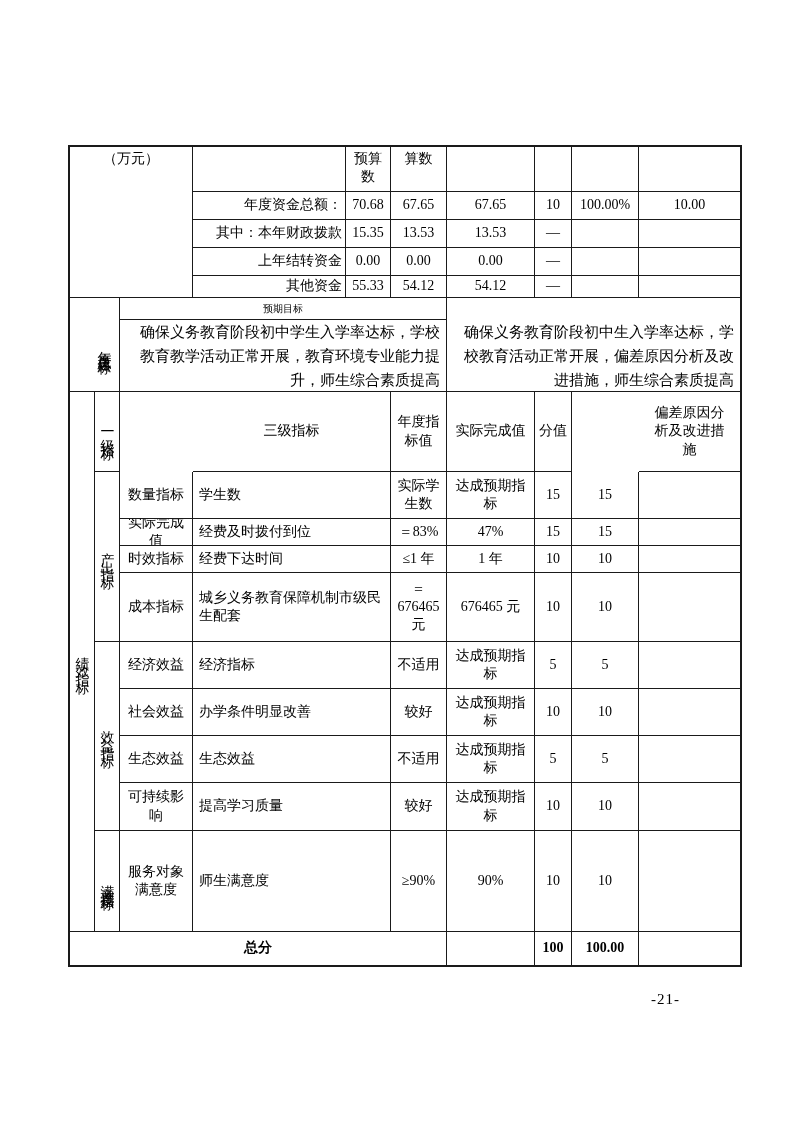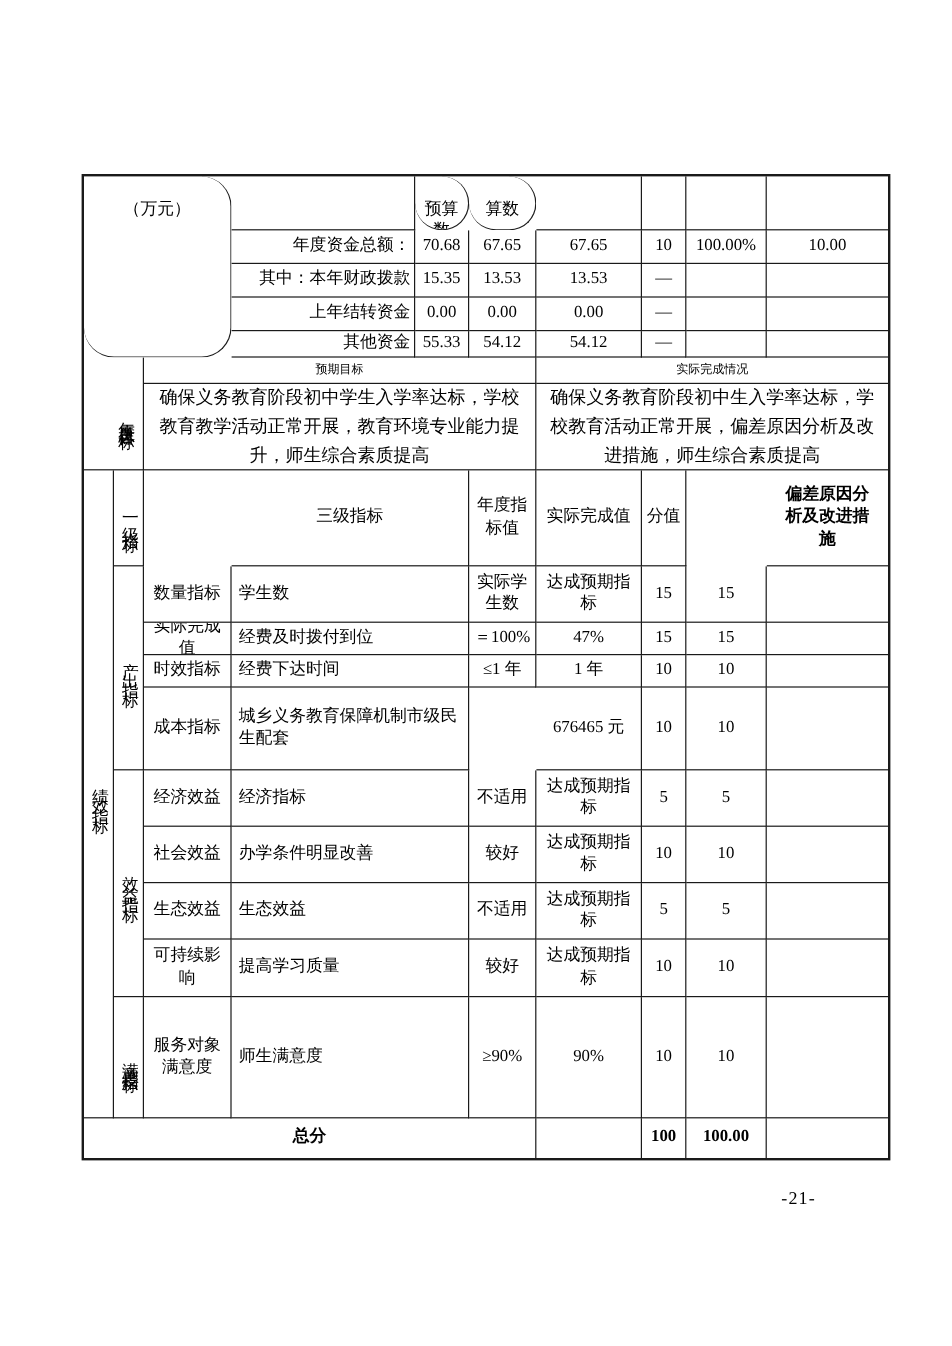--- a/index.html
+++ b/index.html
@@ -15,35 +15,35 @@
     border:2px solid #1a1a1a;box-sizing:content-box;background:#fff;
   }
   .c{
     border-right:1px solid #1a1a1a;border-bottom:1px solid #1a1a1a;
     display:flex;align-items:center;justify-content:center;
     text-align:center;font-size:14px;line-height:1.3;
     padding:1px 2px;box-sizing:border-box;overflow:hidden;min-width:0;min-height:0;
   }
   .nr{border-right:none;}
   .nb{border-bottom:none;}
-  .top{align-items:flex-start;padding-top:19px;border-radius:25px;}
+  .top{align-items:flex-start;padding-top:3px;}
   .r{justify-content:flex-end;text-align:right;padding-right:3px;}
   .l{justify-content:flex-start;text-align:left;padding-left:6px;}
   .b{font-weight:bold;}
   .v{writing-mode:vertical-rl;letter-spacing:8px;}
   .v4{writing-mode:vertical-rl;letter-spacing:4px;}
   .v3{writing-mode:vertical-rl;letter-spacing:3px;}
   .goalcell{position:relative;overflow:visible;}
   .goalv{
     position:absolute;top:5px;right:5px;height:85px;
     writing-mode:vertical-rl;letter-spacing:2px;line-height:19px;font-size:14px;
   }
   .fs15{font-size:10px;}
-  .gtext{font-size:15px;line-height:24px;padding:0 6px;}
-  .hdr-dev{padding:2px 12px;font-weight:bold;}
+  .gtext{font-size:15px;line-height:24px;padding:0 6px;text-align:right;}
+  .hdr-dev{padding:2px 12px;}
   .aw{padding:1px 8px;}
   #page-number{position:absolute;left:651px;top:991px;font-size:15px;letter-spacing:1px;}
 </style>
 </head>
 <body>
 
 <div id="perf-table">
 
   <div class="c top" style="grid-column:1/4;grid-row:1/6">（万元）</div>
   <div class="c" style="grid-column:4/5;grid-row:1/2"></div>
@@ -83,21 +83,20 @@
   <div class="c" style="grid-column:6/7;grid-row:5/6">54.12</div>
   <div class="c" style="grid-column:7/8;grid-row:5/6">54.12</div>
   <div class="c" style="grid-column:8/9;grid-row:5/6">—</div>
   <div class="c" style="grid-column:9/10;grid-row:5/6"></div>
   <div class="c nr" style="grid-column:10/11;grid-row:5/6"></div>
 
   <div class="c goalcell" style="grid-column:1/3;grid-row:6/8">
     <div class="goalv">年度总体目标</div>
   </div>
   <div class="c fs15" style="grid-column:3/7;grid-row:6/7">预期目标</div>
-  <div class="c fs15 nr" style="grid-column:7/11;grid-row:6/7">实际完成情况</div>
   <div class="c gtext" style="grid-column:3/7;grid-row:7/8">确保义务教育阶段初中学生入学率达标，学校教育教学活动正常开展，教育环境专业能力提升，师生综合素质提高</div>
   <div class="c gtext nr" style="grid-column:7/11;grid-row:7/8">确保义务教育阶段初中生入学率达标，学校教育活动正常开展，偏差原因分析及改进措施，师生综合素质提高</div>
 
   <div class="c v" style="grid-column:1/2;grid-row:8/18">绩效指标</div>
 
   <div class="c v4" style="grid-column:2/3;grid-row:8/9">一级指标</div>
   <div class="c" style="grid-column:4/6;grid-row:8/9">三级指标</div>
   <div class="c" style="grid-column:6/7;grid-row:8/9">年度指标值</div>
   <div class="c" style="grid-column:7/8;grid-row:8/9">实际完成值</div>
   <div class="c" style="grid-column:8/9;grid-row:8/9">分值</div>
@@ -110,36 +109,37 @@
   <div class="c" style="grid-column:3/4;grid-row:9/10">数量指标</div>
   <div class="c l" style="grid-column:4/6;grid-row:9/10">学生数</div>
   <div class="c" style="grid-column:6/7;grid-row:9/10">实际学生数</div>
   <div class="c aw" style="grid-column:7/8;grid-row:9/10">达成预期指标</div>
   <div class="c" style="grid-column:8/9;grid-row:9/10">15</div>
   <div class="c" style="grid-column:9/10;grid-row:9/10">15</div>
   <div class="c nr" style="grid-column:10/11;grid-row:9/10"></div>
 
   <div class="c" style="grid-column:3/4;grid-row:10/11">实际完成值</div>
   <div class="c l" style="grid-column:4/6;grid-row:10/11">经费及时拨付到位</div>
-  <div class="c" style="grid-column:6/7;grid-row:10/11">＝100%</div>
+  <div class="c" style="grid-column:6/7;grid-row:10/11">＝83%</div>
   <div class="c" style="grid-column:7/8;grid-row:10/11">47%</div>
   <div class="c" style="grid-column:8/9;grid-row:10/11">15</div>
   <div class="c" style="grid-column:9/10;grid-row:10/11">15</div>
   <div class="c nr" style="grid-column:10/11;grid-row:10/11"></div>
 
   <div class="c" style="grid-column:3/4;grid-row:11/12">时效指标</div>
   <div class="c l" style="grid-column:4/6;grid-row:11/12">经费下达时间</div>
   <div class="c" style="grid-column:6/7;grid-row:11/12">≤1 年</div>
   <div class="c" style="grid-column:7/8;grid-row:11/12">1 年</div>
   <div class="c" style="grid-column:8/9;grid-row:11/12">10</div>
   <div class="c" style="grid-column:9/10;grid-row:11/12">10</div>
   <div class="c nr" style="grid-column:10/11;grid-row:11/12"></div>
 
   <div class="c" style="grid-column:3/4;grid-row:12/13">成本指标</div>
   <div class="c l" style="grid-column:4/6;grid-row:12/13">城乡义务教育保障机制市级民生配套</div>
+  <div class="c" style="grid-column:6/7;grid-row:12/13">＝676465 元</div>
   <div class="c" style="grid-column:7/8;grid-row:12/13">676465 元</div>
   <div class="c" style="grid-column:8/9;grid-row:12/13">10</div>
   <div class="c" style="grid-column:9/10;grid-row:12/13">10</div>
   <div class="c nr" style="grid-column:10/11;grid-row:12/13"></div>
 
   <div class="c" style="grid-column:3/4;grid-row:13/14">经济效益</div>
   <div class="c l" style="grid-column:4/6;grid-row:13/14">经济指标</div>
   <div class="c" style="grid-column:6/7;grid-row:13/14">不适用</div>
   <div class="c aw" style="grid-column:7/8;grid-row:13/14">达成预期指标</div>
   <div class="c" style="grid-column:8/9;grid-row:13/14">5</div>

